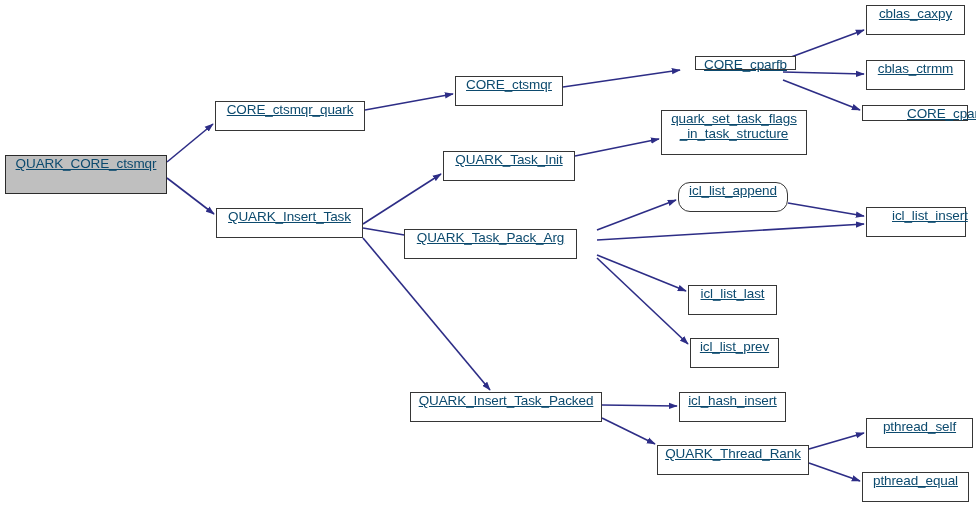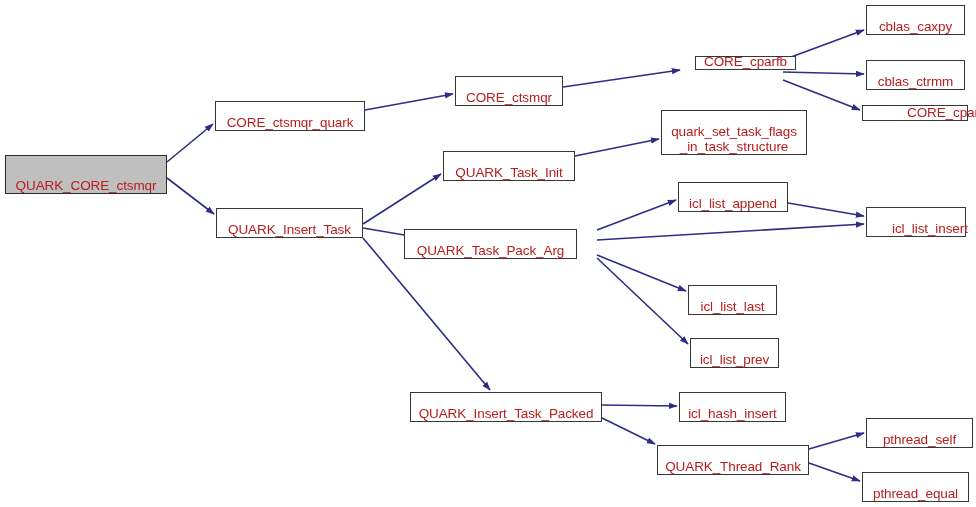--- a/index.html
+++ b/index.html
@@ -22,29 +22,30 @@
     left: 0;
     top: 0;
     width: 976px;
     height: 507px;
   }
   .node-box {
     position: absolute;
     box-sizing: border-box;
     border: 1px solid #363636;
     background: #ffffff;
-    color: #b91c1c;
+    color: #0c4a6e;
     font-size: 13.5px;
     line-height: 1.12;
     display: flex;
-    align-items: flex-end;
+    align-items: flex-start;
     justify-content: center;
     text-align: center;
     letter-spacing: -0.1px;
     white-space: pre;
+    text-decoration: underline;
   }
   .node-box.root {
     background: #bfbfbf;
     border-color: #2b2b2b;
   }
   .node-label {
     display: block;
     width: 100%;
     white-space: pre-line;
   }
@@ -86,21 +87,21 @@
       <div class="node-box root" style="left: 5px; top: 155px; width: 162px; height: 39px;"><span class="node-label">QUARK_CORE_ctsmqr</span></div>
       <div class="node-box" style="left: 215px; top: 101px; width: 150px; height: 30px;"><span class="node-label">CORE_ctsmqr_quark</span></div>
       <div class="node-box" style="left: 216px; top: 208px; width: 147px; height: 30px;"><span class="node-label">QUARK_Insert_Task</span></div>
       <div class="node-box" style="left: 455px; top: 76px; width: 108px; height: 30px;"><span class="node-label">CORE_ctsmqr</span></div>
       <div class="node-box" style="left: 443px; top: 151px; width: 132px; height: 30px;"><span class="node-label">QUARK_Task_Init</span></div>
       <div class="node-box" style="left: 404px; top: 229px; width: 173px; height: 30px;"><span class="node-label">QUARK_Task_Pack_Arg</span></div>
       <div class="node-box" style="left: 410px; top: 392px; width: 192px; height: 30px;"><span class="node-label">QUARK_Insert_Task_Packed</span></div>
       <div class="node-box" style="left: 682px; top: 56px; width: 101px; height: 14px; margin-left: 13px;"><span class="node-label">CORE_cparfb</span></div>
       <div class="node-box" style="left: 661px; top: 110px; width: 146px; height: 45px;"><span class="node-label">quark_set_task_flags
 _in_task_structure</span></div>
-      <div class="node-box" style="left: 678px; top: 182px; width: 110px; height: 30px;"><span class="node-label">icl_list_append</span></div>
+      <div class="node-box" style="left: 678px; top: 182px; width: 110px; height: 30px; border-radius: 12px;"><span class="node-label">icl_list_append</span></div>
       <div class="node-box" style="left: 688px; top: 285px; width: 89px; height: 30px;"><span class="node-label">icl_list_last</span></div>
       <div class="node-box" style="left: 690px; top: 338px; width: 89px; height: 30px;"><span class="node-label">icl_list_prev</span></div>
       <div class="node-box" style="left: 679px; top: 392px; width: 107px; height: 30px;"><span class="node-label">icl_hash_insert</span></div>
       <div class="node-box" style="left: 657px; top: 445px; width: 152px; height: 30px;"><span class="node-label">QUARK_Thread_Rank</span></div>
       <div class="node-box" style="left: 866px; top: 5px; width: 99px; height: 30px;"><span class="node-label">cblas_caxpy</span></div>
       <div class="node-box" style="left: 866px; top: 60px; width: 99px; height: 30px;"><span class="node-label">cblas_ctrmm</span></div>
       <div class="node-box" style="left: 862px; top: 105px; width: 106px; height: 16px; padding-left: 44px;"><span class="node-label">CORE_cpamm</span></div>
       <div class="node-box" style="left: 866px; top: 207px; width: 100px; height: 30px; padding-left: 25px;"><span class="node-label">icl_list_insert</span></div>
       <div class="node-box" style="left: 866px; top: 418px; width: 107px; height: 30px;"><span class="node-label">pthread_self</span></div>
       <div class="node-box" style="left: 862px; top: 472px; width: 107px; height: 30px;"><span class="node-label">pthread_equal</span></div>

